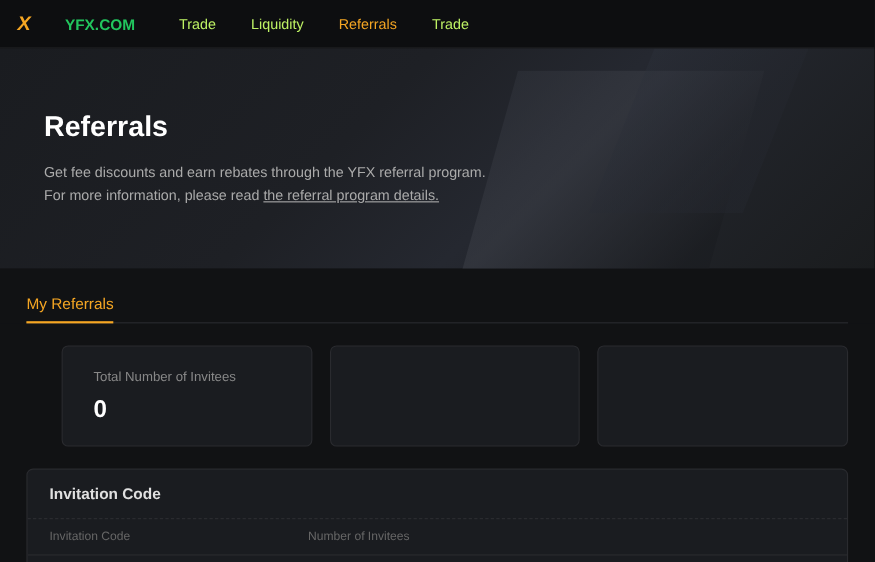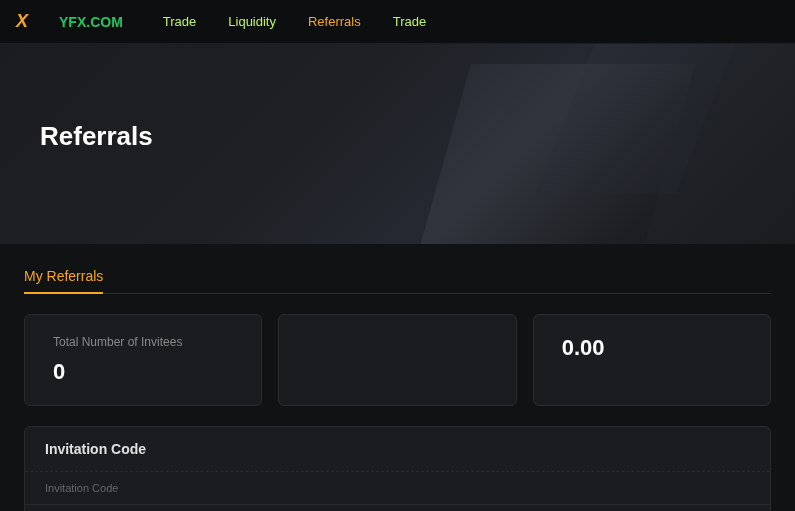--- a/index.html
+++ b/index.html
@@ -134,20 +134,21 @@
       color: #f5a623;
       border-bottom: 2px solid #f5a623;
     }
 
     
     .stats-row {
       display: flex;
       gap: 16px;
       padding: 20px 24px;
       overflow-x: auto;
+      margin-left: 32px;
     }
     .stat-card {
       background: #1a1c20;
       border: 1px solid #2a2b2f;
       border-radius: 6px;
       padding: 20px 28px;
       min-width: 200px;
       flex: 1;
     }
     .stat-label {
@@ -208,45 +209,50 @@
       <a class="nav-link">Trade</a>
       <a class="nav-link">Liquidity</a>
       <a class="nav-link active">Referrals</a>
       <a class="nav-link">Trade</a>
     </div>
 </nav>
 
 <div class="hero">
   <div class="hero-content">
     <div class="hero-title">Referrals</div>
+    <div class="hero-desc">
+      <span>Get fee discounts and earn rebates through the YFX referral program.</span><br>
+      <span>For more information, please read</span>
+      <span class="hero-link">the referral program details.</span>
+    </div>
   </div>
 </div>
 
 <div class="tabs-section">
   <div class="tabs" id="tabs-bar">
       <div class="tab active">My Referrals</div>
     </div>
 </div>
 
 <div class="stats-row" id="stats-row">
     <div class="stat-card">
       <div class="stat-label">Total Number of Invitees</div>
       <div class="stat-value">0</div>
     </div>
     <div class="stat-card">
     </div>
     <div class="stat-card">
-      <div class="stat-value">0.00</div>
     </div>
   </div>
 
 <div class="invitation-section">
   <div class="invitation-header">Invitation Code</div>
   <div class="table-header" id="table-header">
       <div class="table-header-cell">Invitation Code</div>
+      <div class="table-header-cell">Number of Invitees</div>
     </div>
   <div id="table-body">
       <div class="table-row">
       
       
       
     </div>
     </div>
 </div>
 

